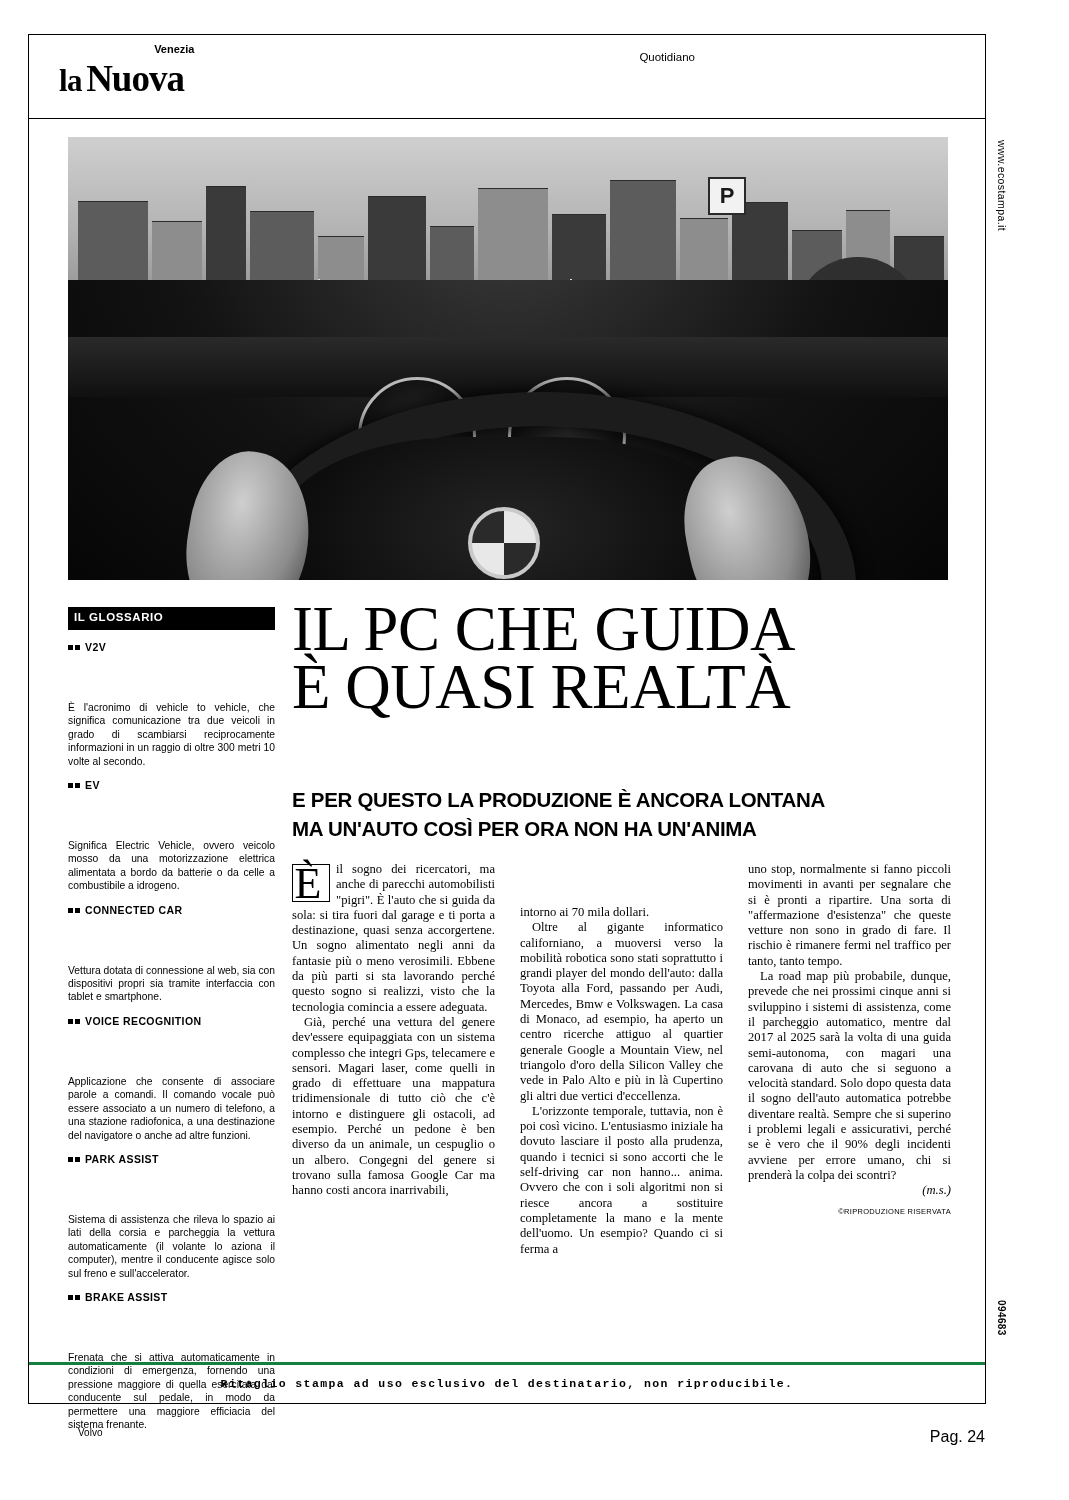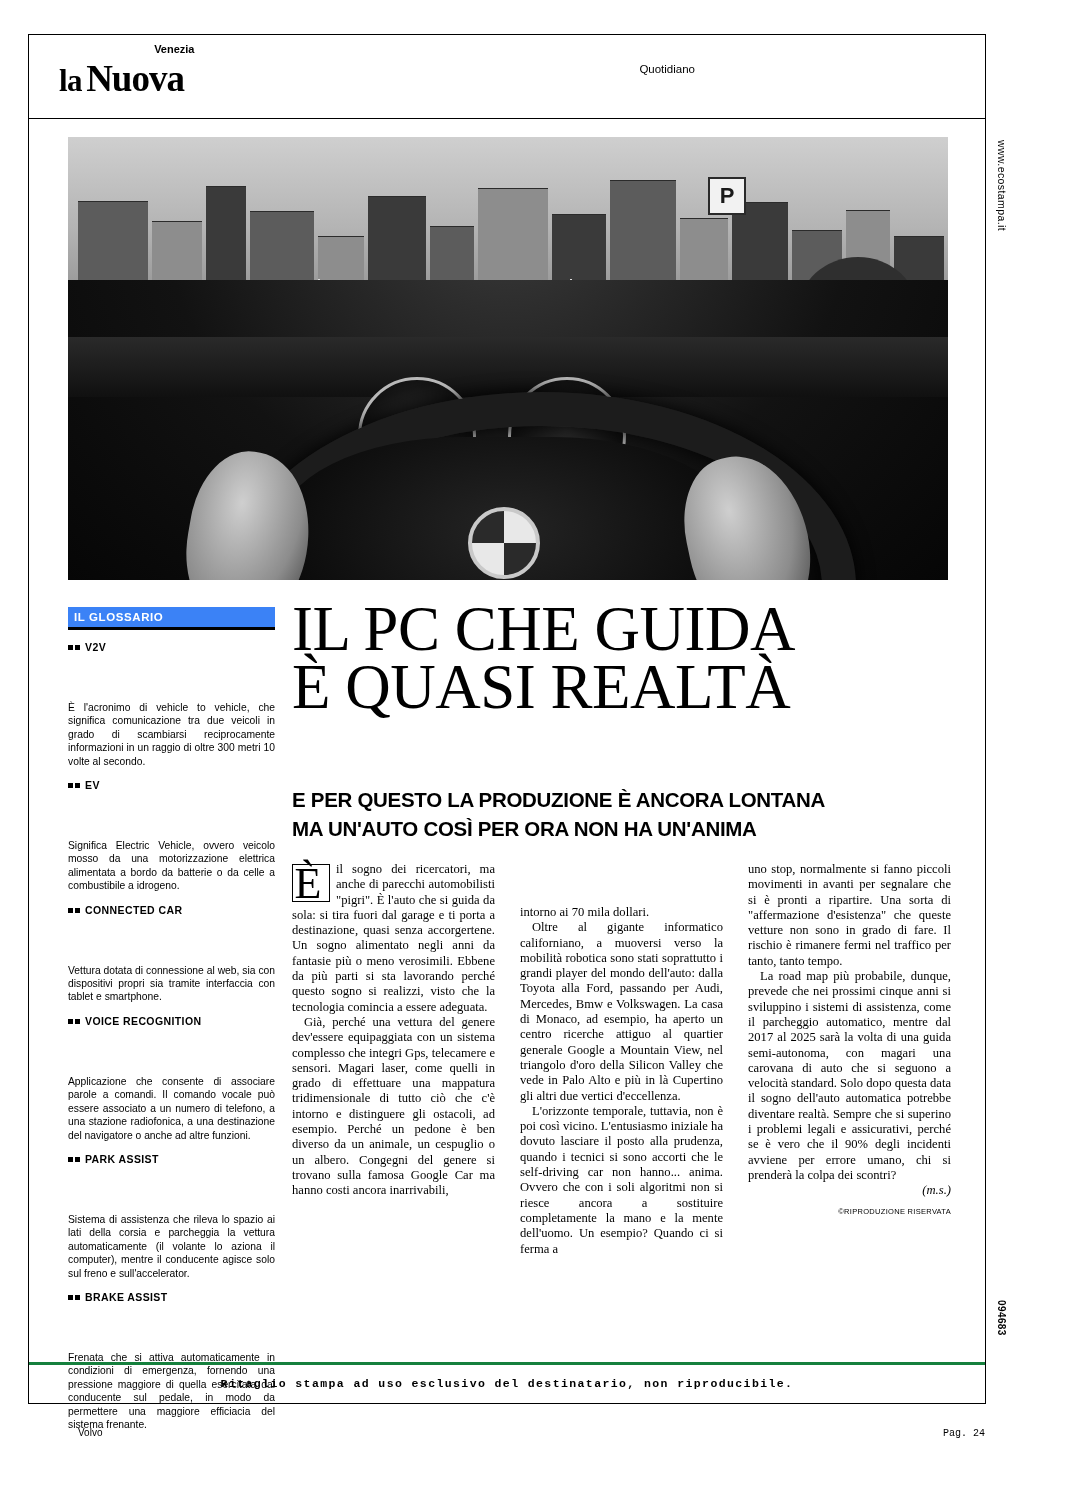--- a/index.html
+++ b/index.html
@@ -62,21 +62,21 @@
     position: absolute;
     left: 68px;
     top: -14px;
     font-size: 11px;
     font-weight: bold;
     font-family: "Liberation Sans", sans-serif;
   }
   .quotidiano {
     position: absolute;
     right: 290px;
-    top: 28px;
+    top: 16px;
     font-size: 11.5px;
     font-family: "Liberation Sans", sans-serif;
   }
   .meta-box {
     position: absolute;
     right: 0px;
     top: 0px;
     width: 271px;
     height: 83px;
     border-left: 1px solid #000;
@@ -262,21 +262,21 @@
     border-radius: 50% 50% 45% 45%;
   }
   
   .glossary {
     position: absolute;
     left: 68px;
     top: 607px;
     width: 207px;
   }
   .glossary-head {
-    background: #3b82f6;
+    background: #000000;
     color: #fff;
     font-size: 11.5px;
     font-weight: bold;
     letter-spacing: 0.6px;
     padding: 4px 6px 4px 6px;
     border-bottom: 3px solid #000;
   }
   .gl-item { margin-top: 11px; }
   .gl-term {
     font-size: 10.5px;
@@ -395,22 +395,22 @@
     position: absolute;
     left: 78px;
     top: 1427px;
     font-size: 10px;
     font-family: "Liberation Sans", sans-serif;
   }
   .page-num {
     position: absolute;
     right: 84px;
     top: 1428px;
-    font-size: 10px;
-    font-family: Liberation Mono, monospace;
+    font-size: 16px;
+    font-family: Liberation Sans, sans-serif;
   }
 </style>
 </head>
 <body>
 
 <div class="page">
 
   <div class="frame"></div>
 
   <div class="masthead">

